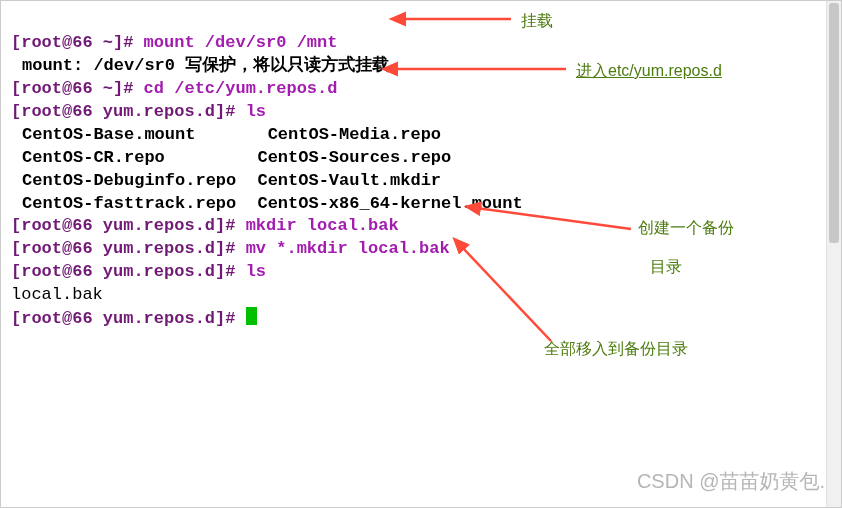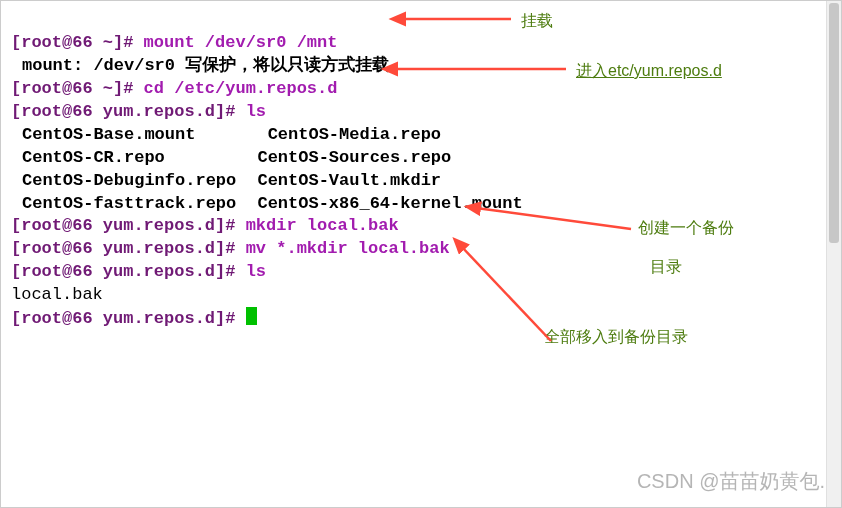--- a/index.html
+++ b/index.html
@@ -89,21 +89,21 @@
 <span class="prompt">[root@66 yum.repos.d]#</span><span class="cmd"> mv *.mkdir local.bak</span>
 <span class="prompt">[root@66 yum.repos.d]#</span><span class="cmd"> ls</span>
 <span class="dir">local.bak</span>
 <span class="prompt">[root@66 yum.repos.d]#</span><span class="cmd"> </span><span class="cursor"></span>
 </div>
 
 <div class="anno" style="left:520px; top:10px;">挂载</div>
 <div class="anno" style="left:575px; top:60px;text-decoration:underline;">进入etc/yum.repos.d</div>
 <div class="anno" style="left:637px; top:217px;">创建一个备份</div>
 <div class="anno" style="left:637px; top:256px;margin-left:12px;">目录</div>
-<div class="anno" style="left:543px; top:326px;text-align:right;">全部移入到备份目录</div>
+<div class="anno" style="left:543px; top:338px;text-align:right;">全部移入到备份目录</div>
 
 <svg class="arrows">
   <defs>
     <marker id="arrowhead" markerWidth="9" markerHeight="9" refX="2" refY="3" orient="auto">
       <polygon points="0 0, 7 3, 0 6" fill="#ff4a3a"></polygon>
     </marker>
   </defs>
 
   <line x1="510" y1="18" x2="400" y2="18" stroke-width="2.5" marker-end="url(#arrowhead)" stroke="#ff4a3a"></line>
 

